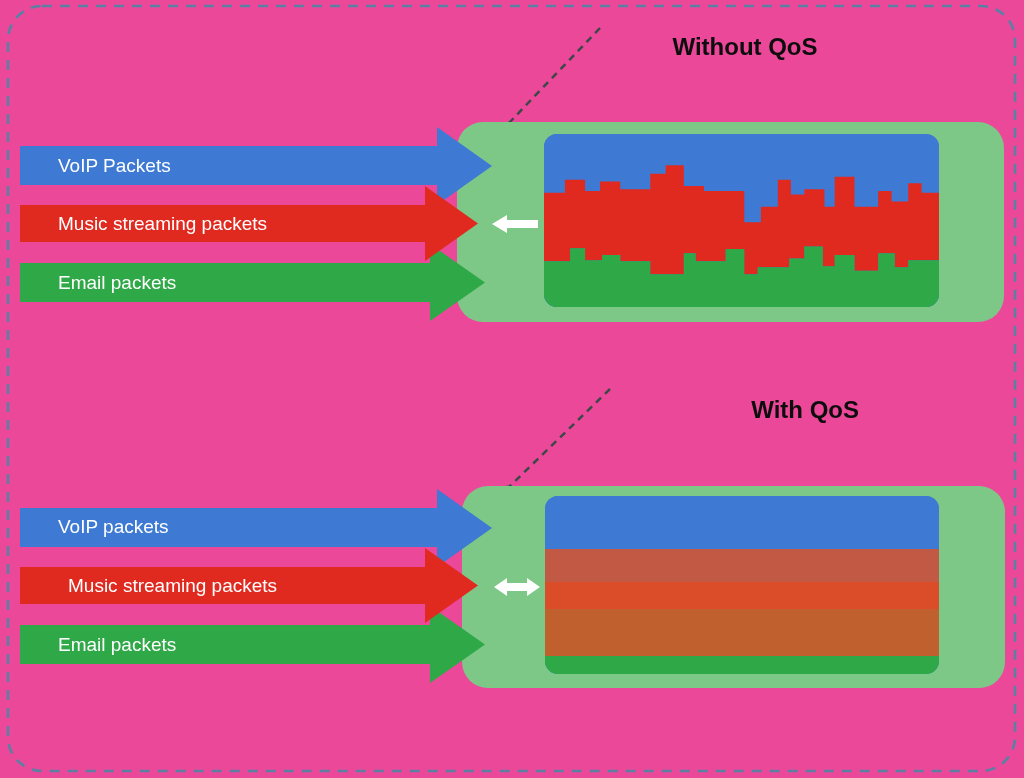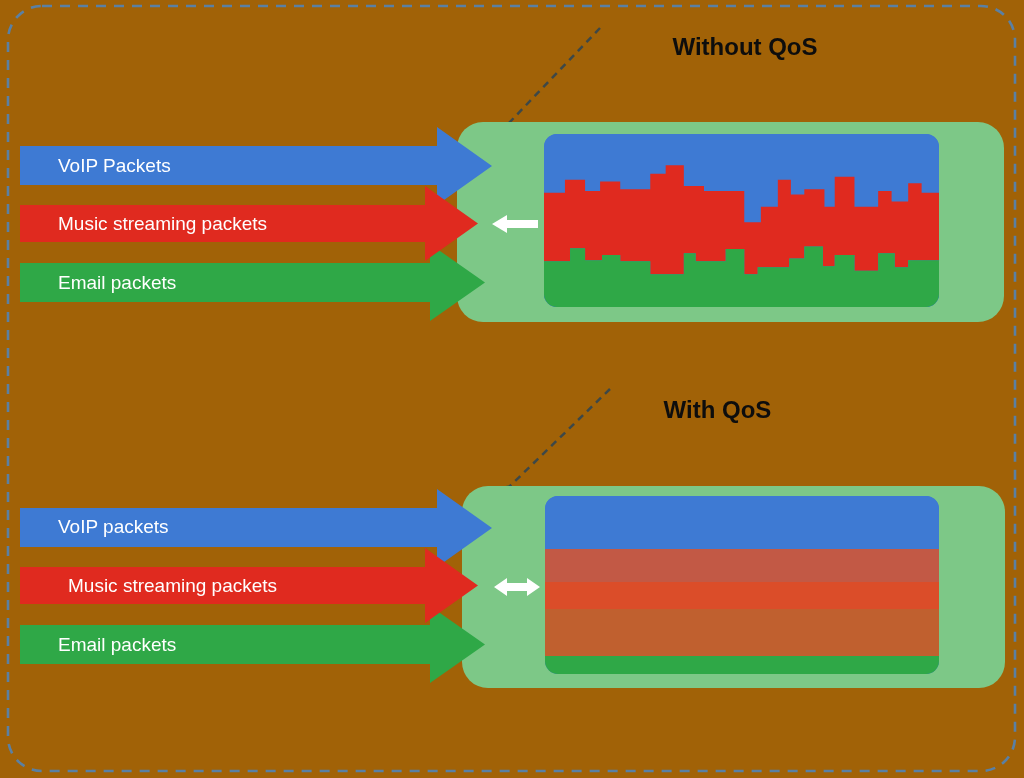--- a/index.html
+++ b/index.html
@@ -1,16 +1,16 @@
 <!DOCTYPE html>
 <html style="--blue: #3e7ad3; --red: #e02a1f; --green: #2fa847; --pipe: #7dc887; --frame: #5a80a4; --title: #0d0d0d; --label: #ffffff; --white_arrow: #ffffff; --pointer_line: #3d4848; --pointer_dot: #1e6a4c;"><head>
 <meta charset="utf-8">
 <style>
   html,body{margin:0;padding:0;background:#fff;}
-  .canvas{position:relative;width:1024px;height:778px;background:#a16207;
+  .canvas{position:relative;width:1024px;height:778px;background:#ec4899;
           font-family:"Liberation Sans",sans-serif;overflow:hidden;}
   .abs{position:absolute;}
   svg.abs{display:block;overflow:visible;}
   .frame-svg{left:0;top:0;}
   .frame-svg rect{fill:none;stroke:var(--frame);stroke-width:2.6;stroke-dasharray:10 8;}
   .panel-title{position:absolute;font-weight:bold;font-size:24px;color:var(--title);
                text-align:center;white-space:nowrap;}
   .pipe{position:absolute;background:var(--pipe);border-radius:26px;}
   .inner-box{position:absolute;border-radius:13px;overflow:hidden;background:var(--blue);}
   .inner-box svg{display:block;width:100%;height:100%;}
@@ -67,21 +67,21 @@
     <div class="bar-label" style="left:58px;top:146px;height:39px;">VoIP Packets</div>
     <div class="bar-label" style="left:58px;top:205px;height:37px;">Music streaming packets</div>
     <div class="bar-label" style="left:58px;top:263px;height:39px;">Email packets</div>
 
     <svg class="abs" style="left:492px;top:215px;" width="46" height="18">
       <polygon class="fill-white" points="0,9 15,0 15,5 46,5 46,13 15,13 15,18"></polygon>
     </svg>
   </section>
 
   <section>
-    <div class="panel-title" style="left:600px;top:396px;width:235px;">With QoS</div>
+    <div class="panel-title" style="left:624px;top:396px;width:235px;text-align:right;">With QoS</div>
 
     <svg class="abs" style="left:500px;top:381px;" width="118" height="122">
       <line class="pointer-line" x1="110" y1="8" x2="9" y2="106"></line>
       <circle class="pointer-dot" cx="8" cy="110" r="5.5"></circle>
     </svg>
 
     <div class="pipe" style="left:462px;top:486px;width:543px;height:202px;"></div>
 
     <div class="inner-box bands" style="left:545px;top:496px;width:394px;height:178px;">
       <div style="height: 48.3%; background: var(--blue);"></div>

